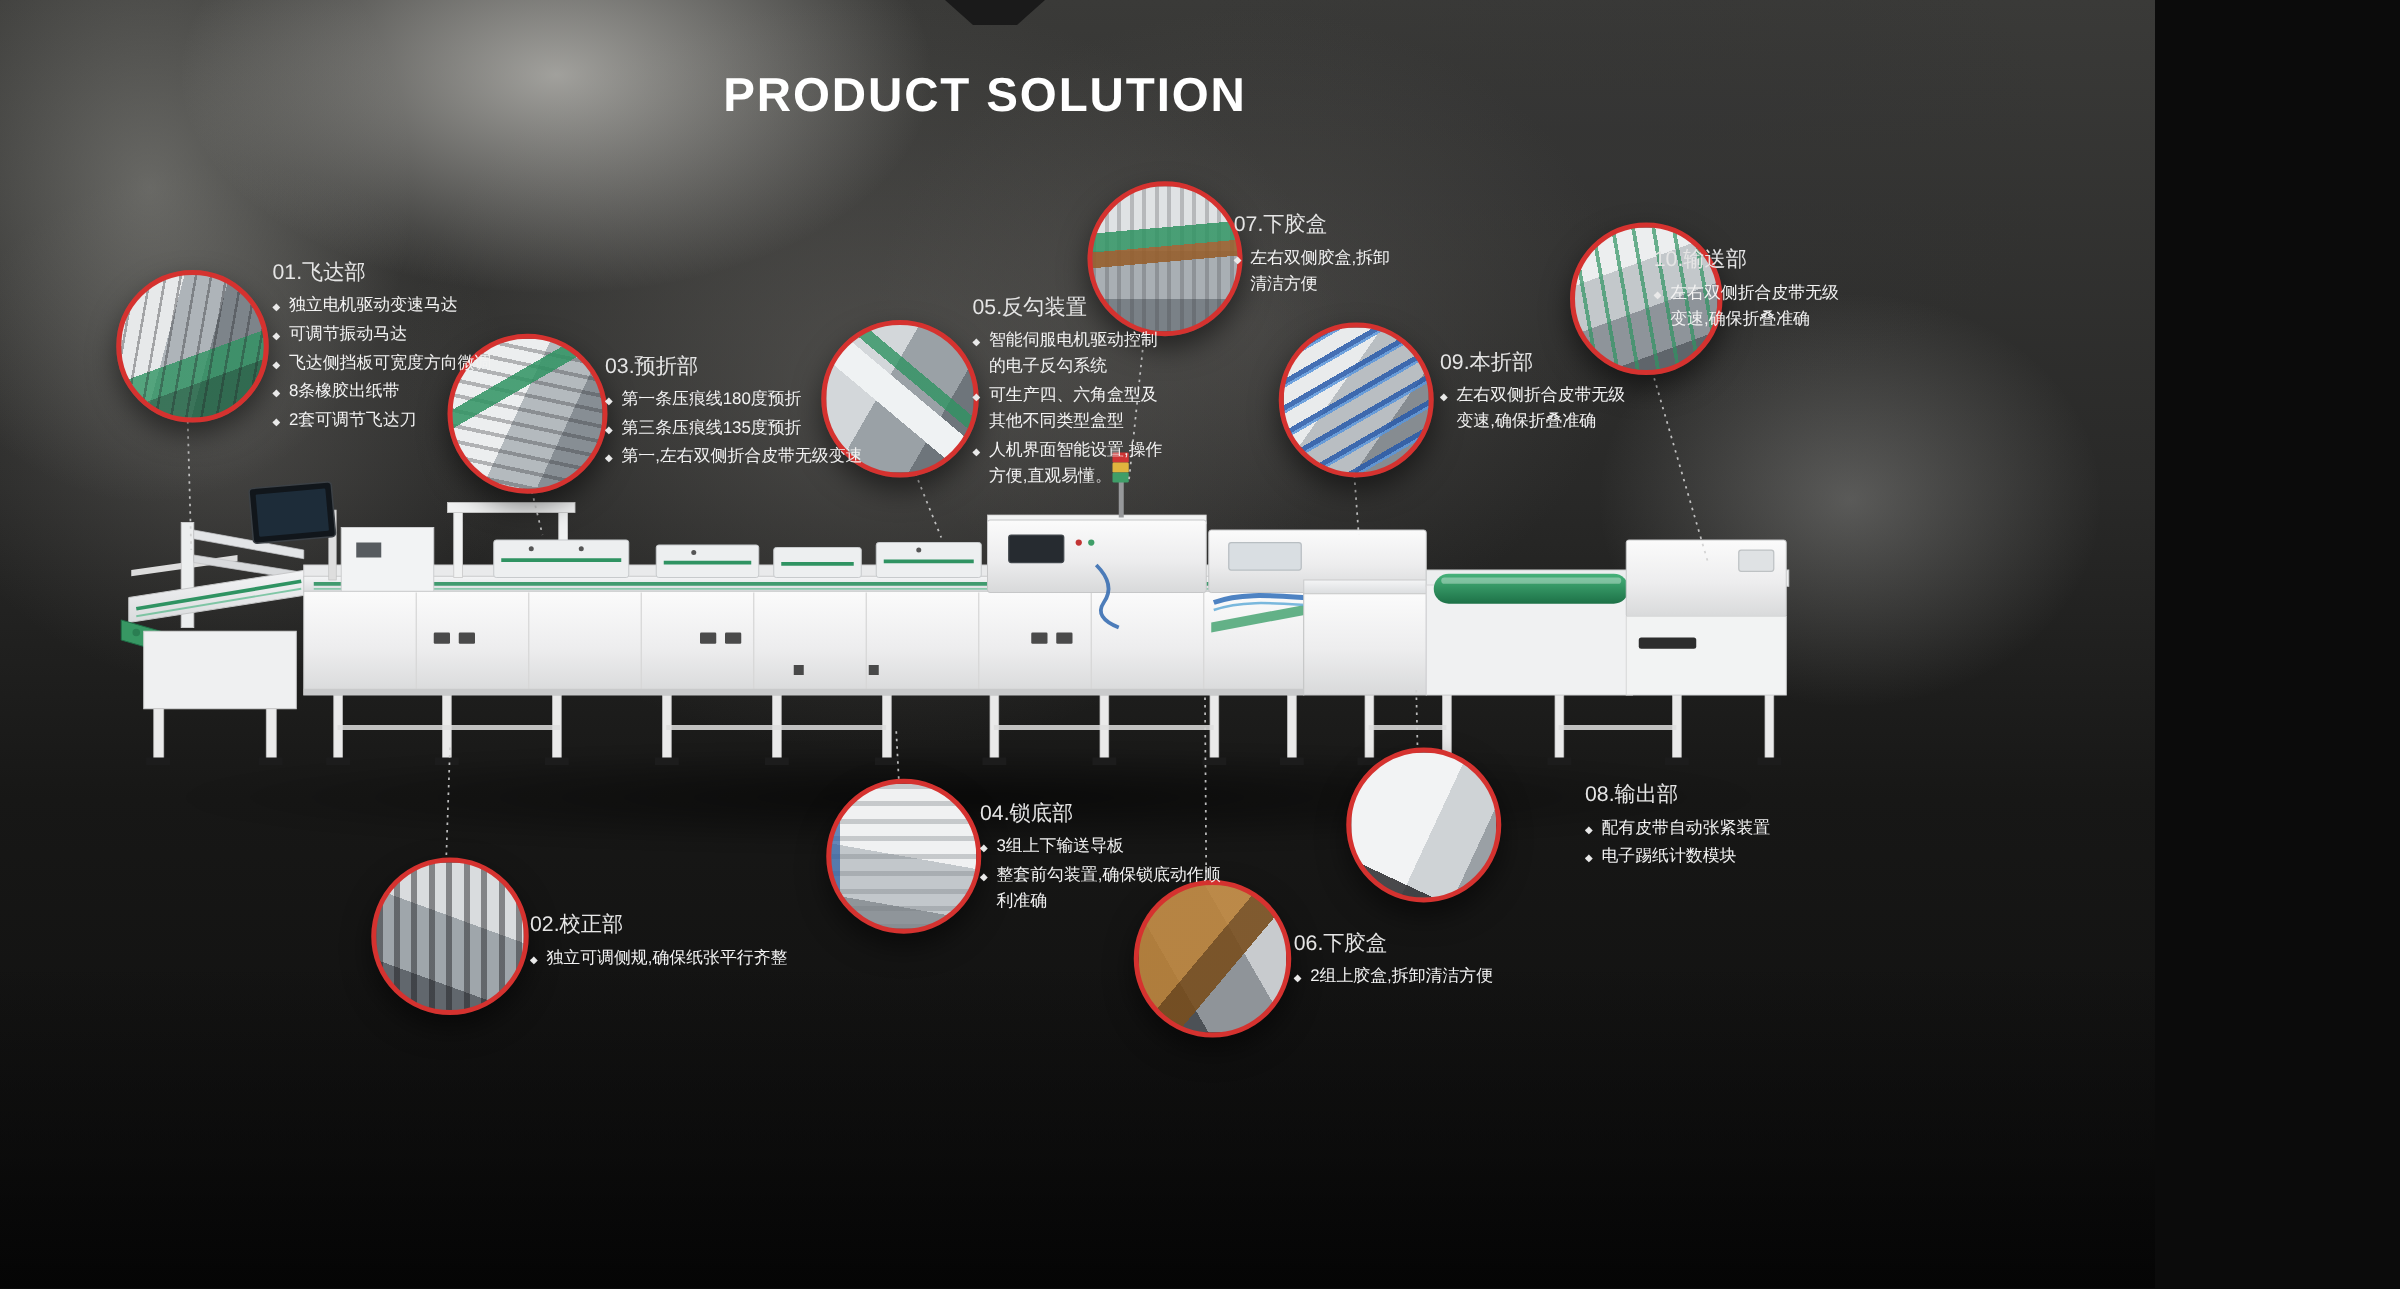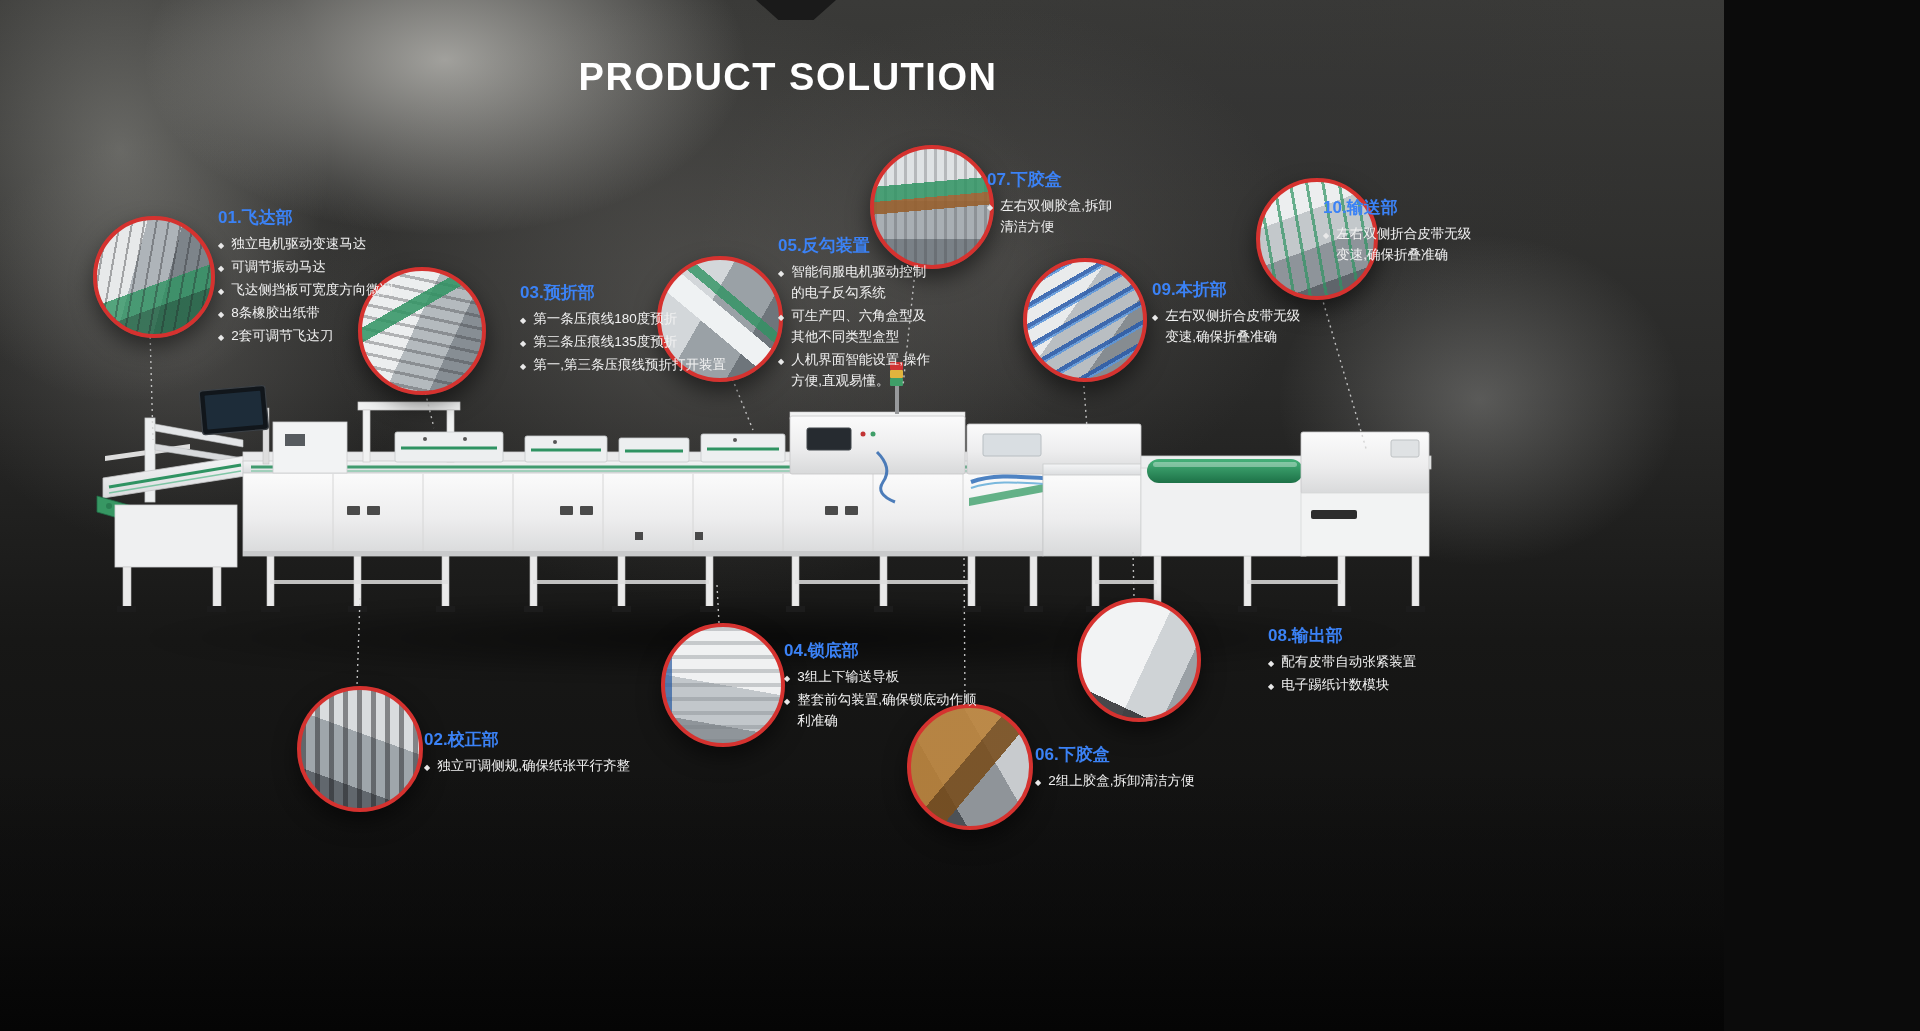--- a/index.html
+++ b/index.html
@@ -70,21 +70,21 @@
     linear-gradient(115deg,#f2f3f4 0 55%,#cfd3d6 55% 80%,#9aa0a5 80% 100%);}
   .p9{background:
     repeating-linear-gradient(150deg, rgba(40,90,170,.85) 0 4px, rgba(90,150,220,.85) 4px 6px, transparent 6px 18px),
     linear-gradient(125deg,#e9ebec 0 40%,#b9bec2 40% 70%,#868c91 70% 100%);}
   .p10{background:
     repeating-linear-gradient(80deg, rgba(47,147,98,.7) 0 3px, transparent 3px 16px),
     linear-gradient(160deg,#eceeef 0 30%,#c3c8cb 30% 55%,#8e949a 55% 80%,#5f656b 80% 100%);}
 
   
   .callout-text{position:absolute;color:#ffffff;z-index:4;}
-  .callout-title{font-size:17px;font-weight:700;margin:0 0 5px 0;color:#3b82f6;}
+  .callout-title{font-size:17px;font-weight:400;margin:0 0 5px 0;color:#e5e5e5;}
   .bullets{list-style:none;margin:0;padding:0;}
   .bullets li{display:flex;align-items:flex-start;font-size:13.5px;line-height:1.55;
               color:#f2f2f2;margin-bottom:2px;}
   .diamond{font-size:8px;margin:6px 7px 0 0;color:#e9e9e9;flex:0 0 auto;}
 </style>
 </head>
 <body>
 
 <div class="stage">
 
@@ -332,34 +332,34 @@
   <div class="callout-text" style="left:424px;top:728px;width:240px;">
     <div class="callout-title">02.校正部</div>
     <ul class="bullets">
       <li>
           <span class="diamond">◆</span>
           <span>独立可调侧规,确保纸张平行齐整</span>
         </li>
     </ul>
   </div>
 
-  <div class="callout-text" style="left:484px;top:281px;width:250px;margin-left:36px;">
+  <div class="callout-text" style="left:484px;top:281px;width:250px;">
     <div class="callout-title">03.预折部</div>
     <ul class="bullets">
       <li>
           <span class="diamond">◆</span>
           <span>第一条压痕线180度预折</span>
         </li>
       <li>
           <span class="diamond">◆</span>
           <span>第三条压痕线135度预折</span>
         </li>
       <li>
           <span class="diamond">◆</span>
-          <span>第一,第三条压痕线预折打开装置</span>
+          <span>第一,左右双侧折合皮带无级变速</span>
         </li>
     </ul>
   </div>
 
   <div class="callout-text" style="left:784px;top:639px;width:195px;">
     <div class="callout-title">04.锁底部</div>
     <ul class="bullets">
       <li>
           <span class="diamond">◆</span>
           <span>3组上下输送导板</span>

